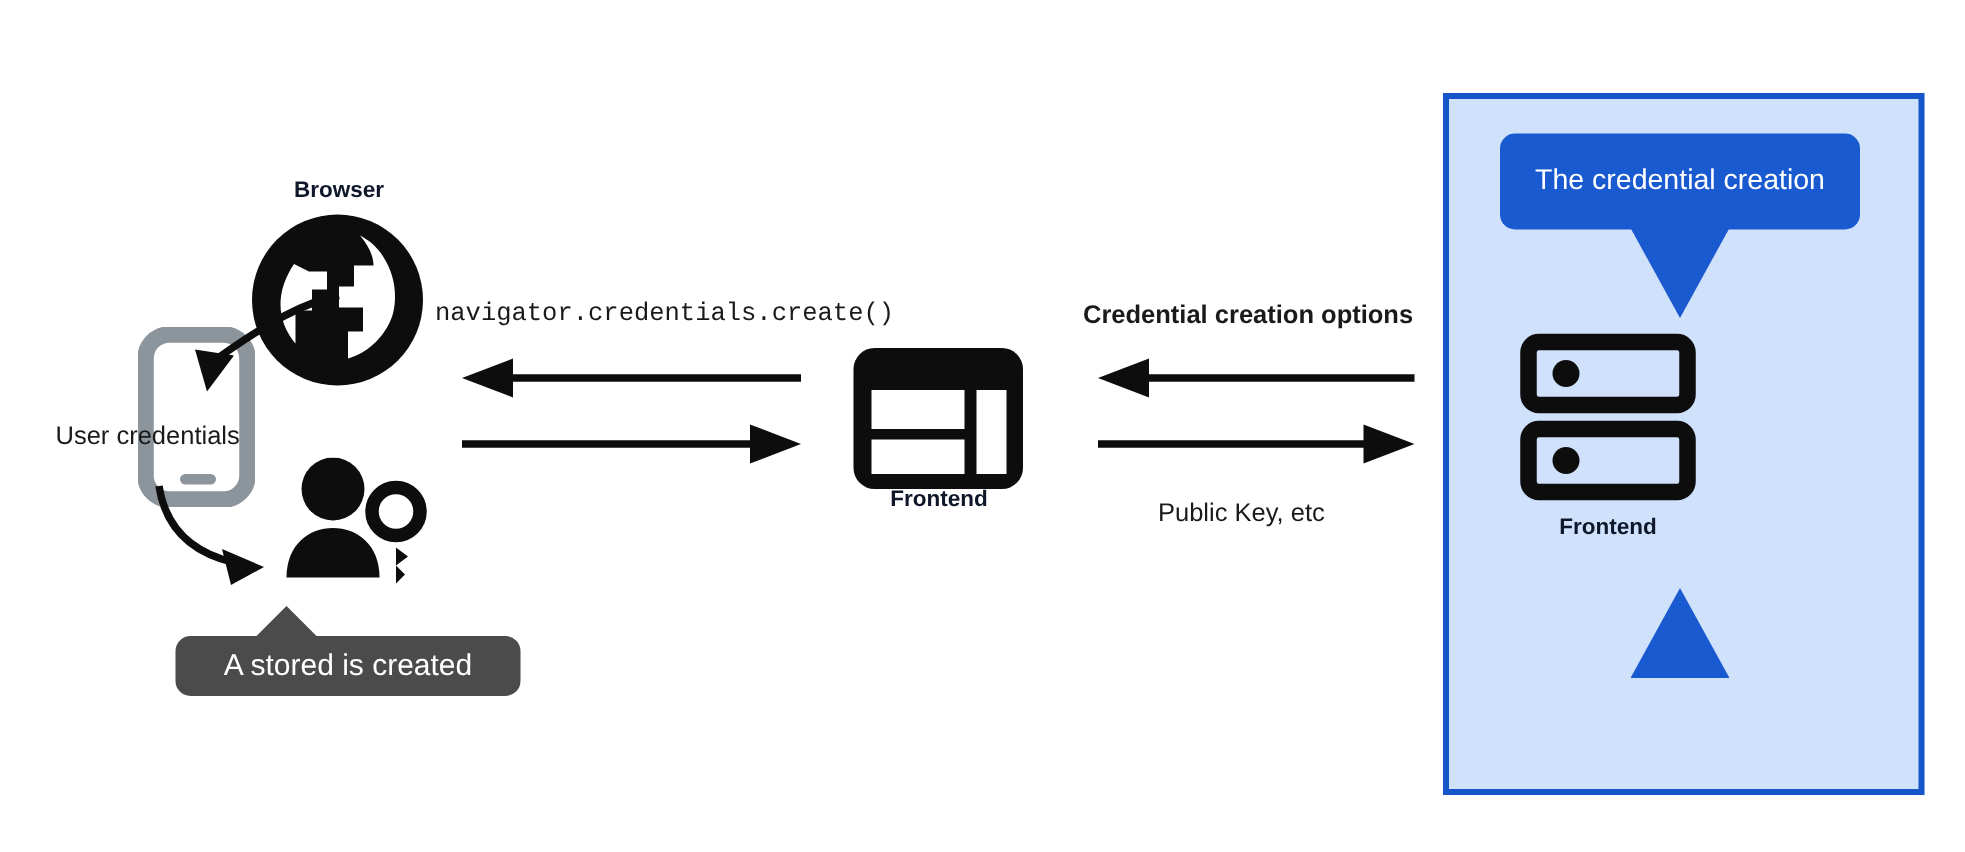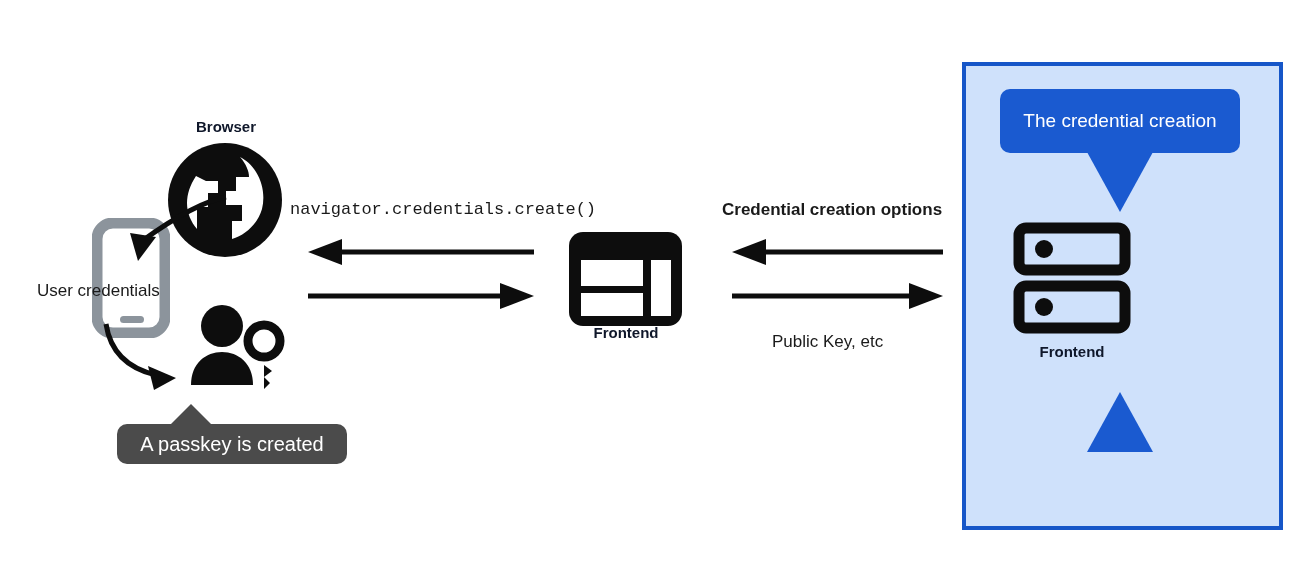--- a/index.html
+++ b/index.html
@@ -119,21 +119,21 @@
   </svg>
 
   <svg class="abs" style="left:186px; top:305px;" width="105" height="88" viewBox="0 0 105 88">
     <circle cx="36" cy="21" r="21" fill="#0d0d0d"></circle>
     <path d="M5 80 C5 58 20 47 36 47 C52 47 67 58 67 80 Z" fill="#0d0d0d"></path>
     <circle cx="78" cy="36" r="16" fill="none" stroke="#0d0d0d" stroke-width="9"></circle>
     <path d="M78 50 L78 84 L84 78 L78 72 L86 66 L78 60 Z" fill="#0d0d0d"></path>
   </svg>
 
   <div class="abs callout-tail tail-up-gray" style="left:163px; top:404px;"></div>
-  <div class="abs callout callout-gray" style="left:117px; top:424px; width:230px; height:40px;">A passkey is created</div>
+  <div class="abs callout callout-gray" style="left:117px; top:424px; width:230px; height:40px;">A stored is created</div>
 
   <div class="abs label-mono" style="left:290px; top:200px;">navigator.credentials.create()</div>
 
   <svg class="abs" style="left:306px; top:238px;" width="230" height="28" viewBox="0 0 230 28">
     <line x1="30" y1="14" x2="228" y2="14" stroke="#0d0d0d" stroke-width="5"></line>
     <polygon points="2,14 36,1 36,27" fill="#0d0d0d"></polygon>
   </svg>
 
   <svg class="abs" style="left:306px; top:282px;" width="230" height="28" viewBox="0 0 230 28">
     <line x1="2" y1="14" x2="200" y2="14" stroke="#0d0d0d" stroke-width="5"></line>

